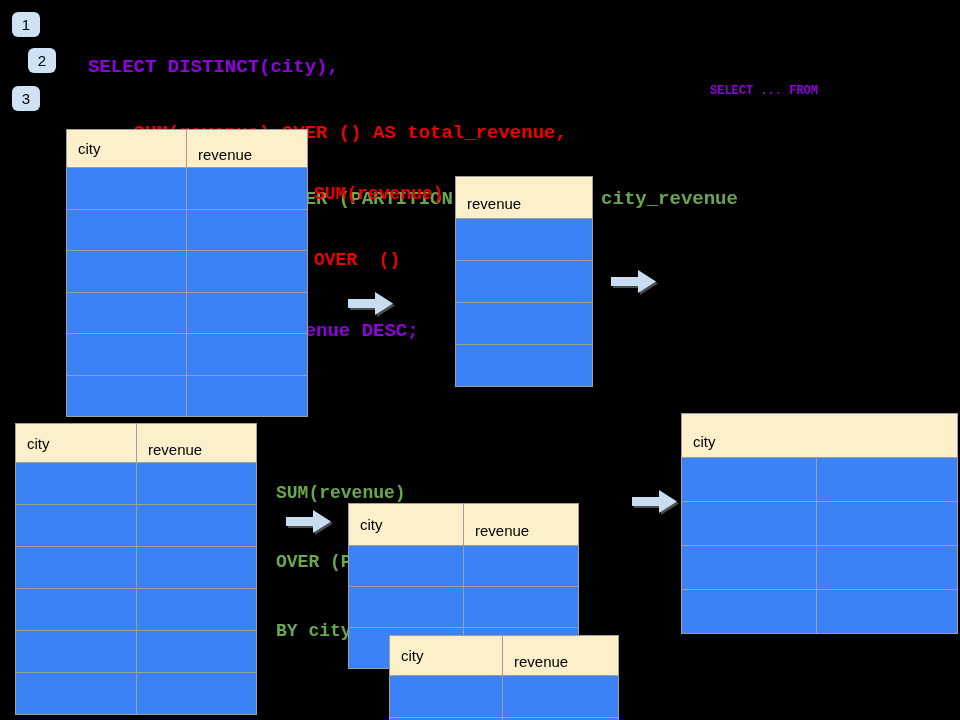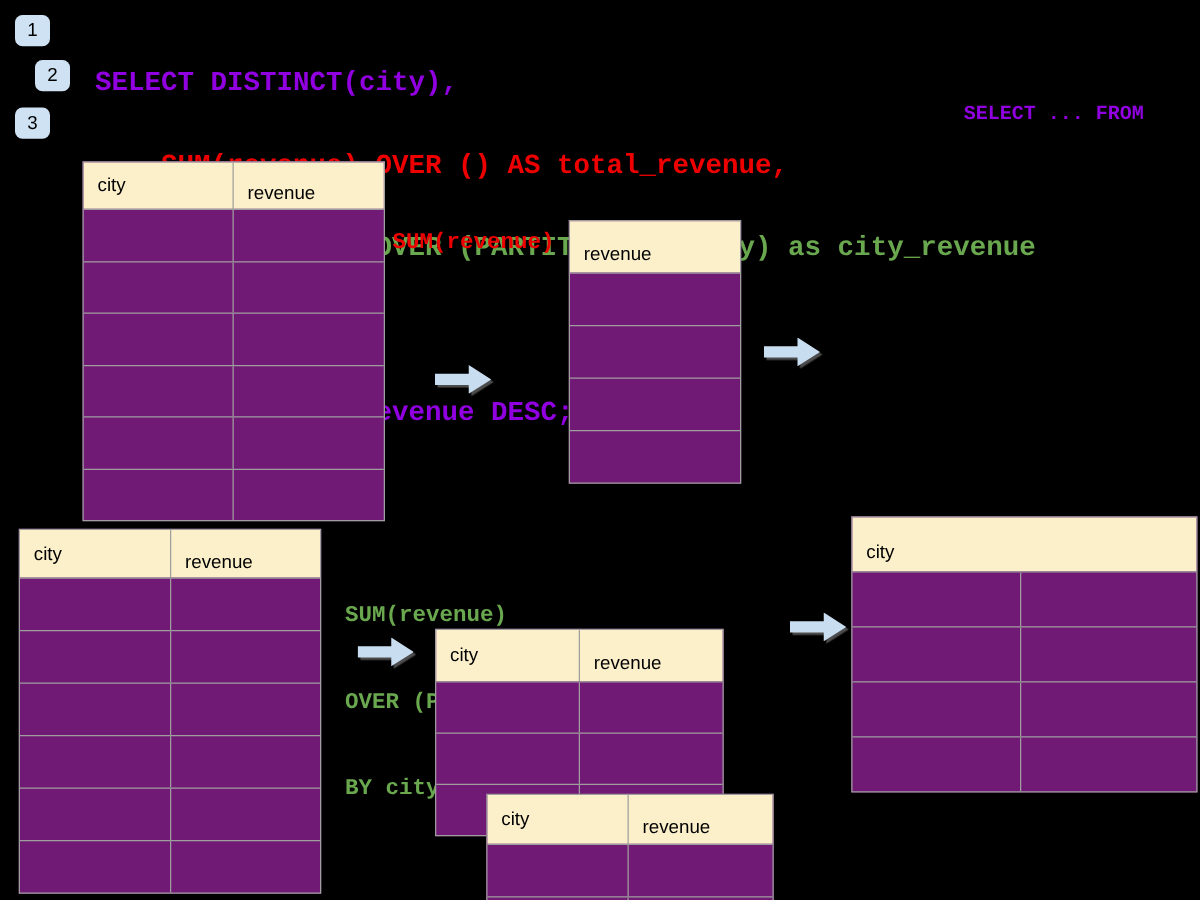--- a/index.html
+++ b/index.html
@@ -2,35 +2,35 @@
 <html><head>
 <meta charset="utf-8">
 <style>
   html,body{margin:0;padding:0;background:#000;}
   .canvas{position:relative;width:960px;height:720px;background:#000;overflow:hidden;
           font-family:"Liberation Sans",sans-serif;}
 
   
   .code{position:absolute;white-space:pre;font-family:"Liberation Mono","DejaVu Sans Mono",monospace;
         font-weight:bold;}
-  .sql-block{left:76px;top:12px;font-size:22px;line-height:22px;}
-  .side-note{left:771px;top:36px;font-size:16px;line-height:22px;}
+  .sql-block{left:88px;top:12px;font-size:19px;line-height:22px;}
+  .side-note{left:710px;top:36px;font-size:12px;line-height:22px;}
   .total-label{left:314px;top:139px;font-size:18px;line-height:22px;}
   .partition-label{left:276px;top:436px;font-size:18px;line-height:23px;}
   .c-purple{color:#9100e0;}
   .c-red{color:#ee0000;}
   .c-green{color:#6aa84f;}
 
   
   .badge{position:absolute;width:28px;height:25px;background:#cfe2f3;border-radius:6px;
          color:#000;font-size:15px;display:flex;align-items:center;justify-content:center;}
   .b1{left:12px;top:12px;} .b2{left:28px;top:48px;} .b3{left:12px;top:86px;}
 
   
-  .tbl{position:absolute;background:#701a75;border:1px solid #9e9e9e;box-sizing:content-box;}
+  .tbl{position:absolute;background:#3b82f6;border:1px solid #9e9e9e;box-sizing:content-box;}
   .thead{display:flex;height:var(--hh);background:#fcf0cb;}
   .hcell{display:flex;align-items:center;box-sizing:border-box;padding-left:11px;
          font-size:15px;color:#000;border-right:1px solid #9e9e9e;flex:1;}
   .hcell:last-child{border-right:none;margin-top:12px;}
   .thead .hcell:first-child{width:var(--c1);flex:none;}
   .thead .hcell:only-child{width:auto;flex:1;}
   .trow{display:flex;height:var(--rh);border-top:1px solid #9e9e9e;}
   .tcell{box-sizing:border-box;border-right:1px solid #9e9e9e;flex:1;}
   .tcell:last-child{border-right:none;}
   .trow .tcell:first-child{width:var(--c1);flex:none;}
@@ -66,20 +66,21 @@
     <div class="c-purple">  FROM rides</div>
     <div class="c-purple">  ORDER by city_revenue DESC;</div>
   </div>
 
   <div class="code side-note c-purple">
     <div>SELECT ... FROM</div>
   </div>
 
   <div class="code total-label c-red">
     <div>SUM(revenue)</div>
+    <div>OVER  ()</div>
   </div>
 
   <div class="code partition-label c-green">
     <div>SUM(revenue)</div>
     <div>OVER (PARTITION</div>
     <div>BY city)</div>
   </div>
 
   <div class="tbl t-source-top">
       <div class="thead">

